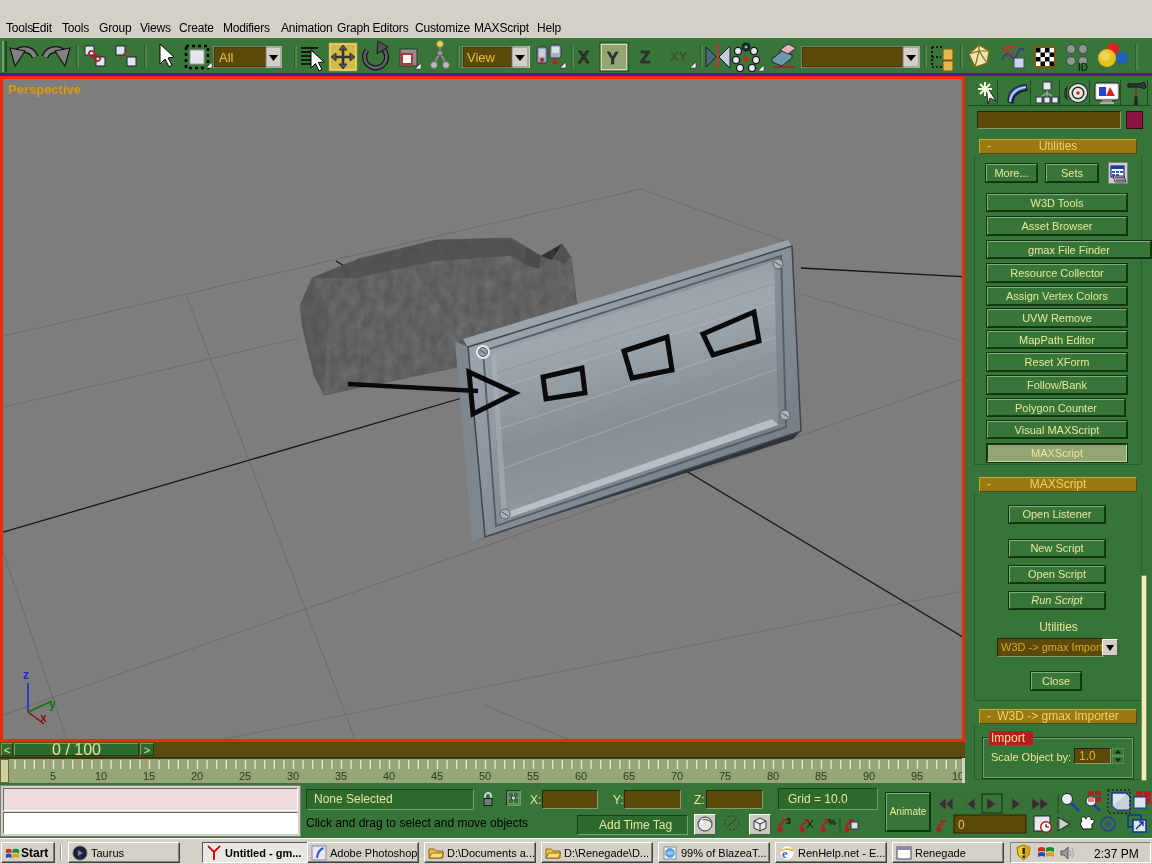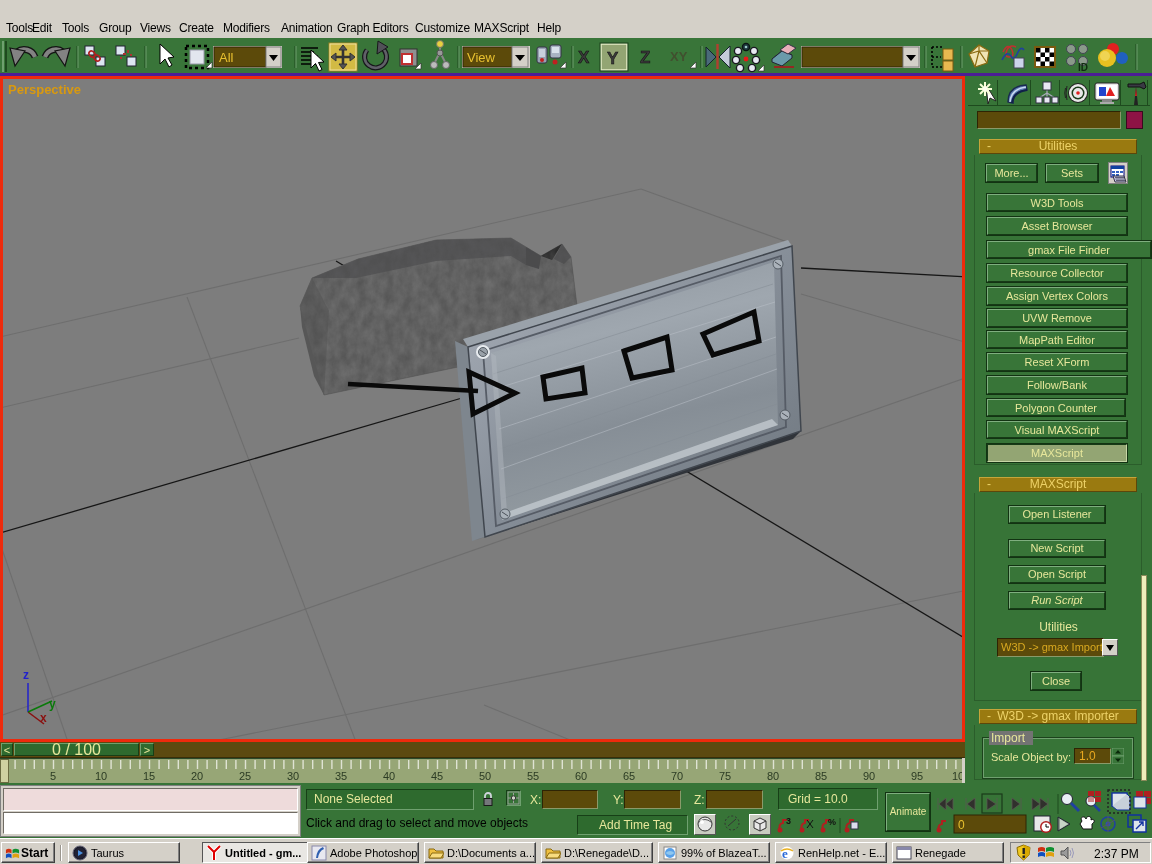--- a/index.html
+++ b/index.html
@@ -482,21 +482,21 @@
     <div class="abs" style="left:137px;top:563px;width:16px;height:17px;background:#d4d0c8;border:1px solid;border-color:#fff #555 #555 #fff;">
       <svg width="14" height="15" viewBox="0 0 14 15">
           <path d="M3 5 L11 5 L7 11 Z" fill="#000"></path>
         </svg>
     </div>
     <div class="grnbtn" style="left:66px;top:596px;width:50px;height:18px;line-height:16px;">Close</div>
 
     <div class="rollhdr" style="top:633px;"><span class="minus">-</span>W3D -&gt; gmax Importer</div>
     <div class="abs" style="left:9px;top:649px;width:168px;height:55px;border:1px solid #2b5d2b;border-top:none;"></div>
     <div class="abs" style="left:18px;top:662px;width:150px;height:40px;border:1px solid #6fa06f;outline:1px solid #1c421c;"></div>
-    <div class="abs" style="left:24px;top:655px;width:44px;background:#737373;color:#e7e79b;font-size:12px;padding:0 2px;">Import</div>
+    <div class="abs" style="left:24px;top:655px;width:44px;background:#b91c1c;color:#e7e79b;font-size:12px;padding:0 2px;">Import</div>
     <div class="abs" style="left:26px;top:675px;color:#e7e79b;font-size:11px;">Scale Object by:</div>
     <div class="olfield" style="left:109px;top:672px;width:37px;height:16px;color:#e8a820;font-size:12px;line-height:14px;padding-left:4px;">1.0</div>
     <div class="abs" style="left:147px;top:672px;width:12px;height:16px;">
       <svg width="12" height="16" viewBox="0 0 12 16">
         <rect x="0" y="0" width="12" height="8" fill="#397539" stroke="#6fa06f" stroke-width="1"></rect>
         <rect x="0" y="8" width="12" height="8" fill="#397539" stroke="#6fa06f" stroke-width="1"></rect>
         <path d="M3 5.5 L9 5.5 L6 2 Z" fill="#0a280a"></path>
         <path d="M3 10.5 L9 10.5 L6 14 Z" fill="#0a280a"></path>
       </svg>
     </div>

